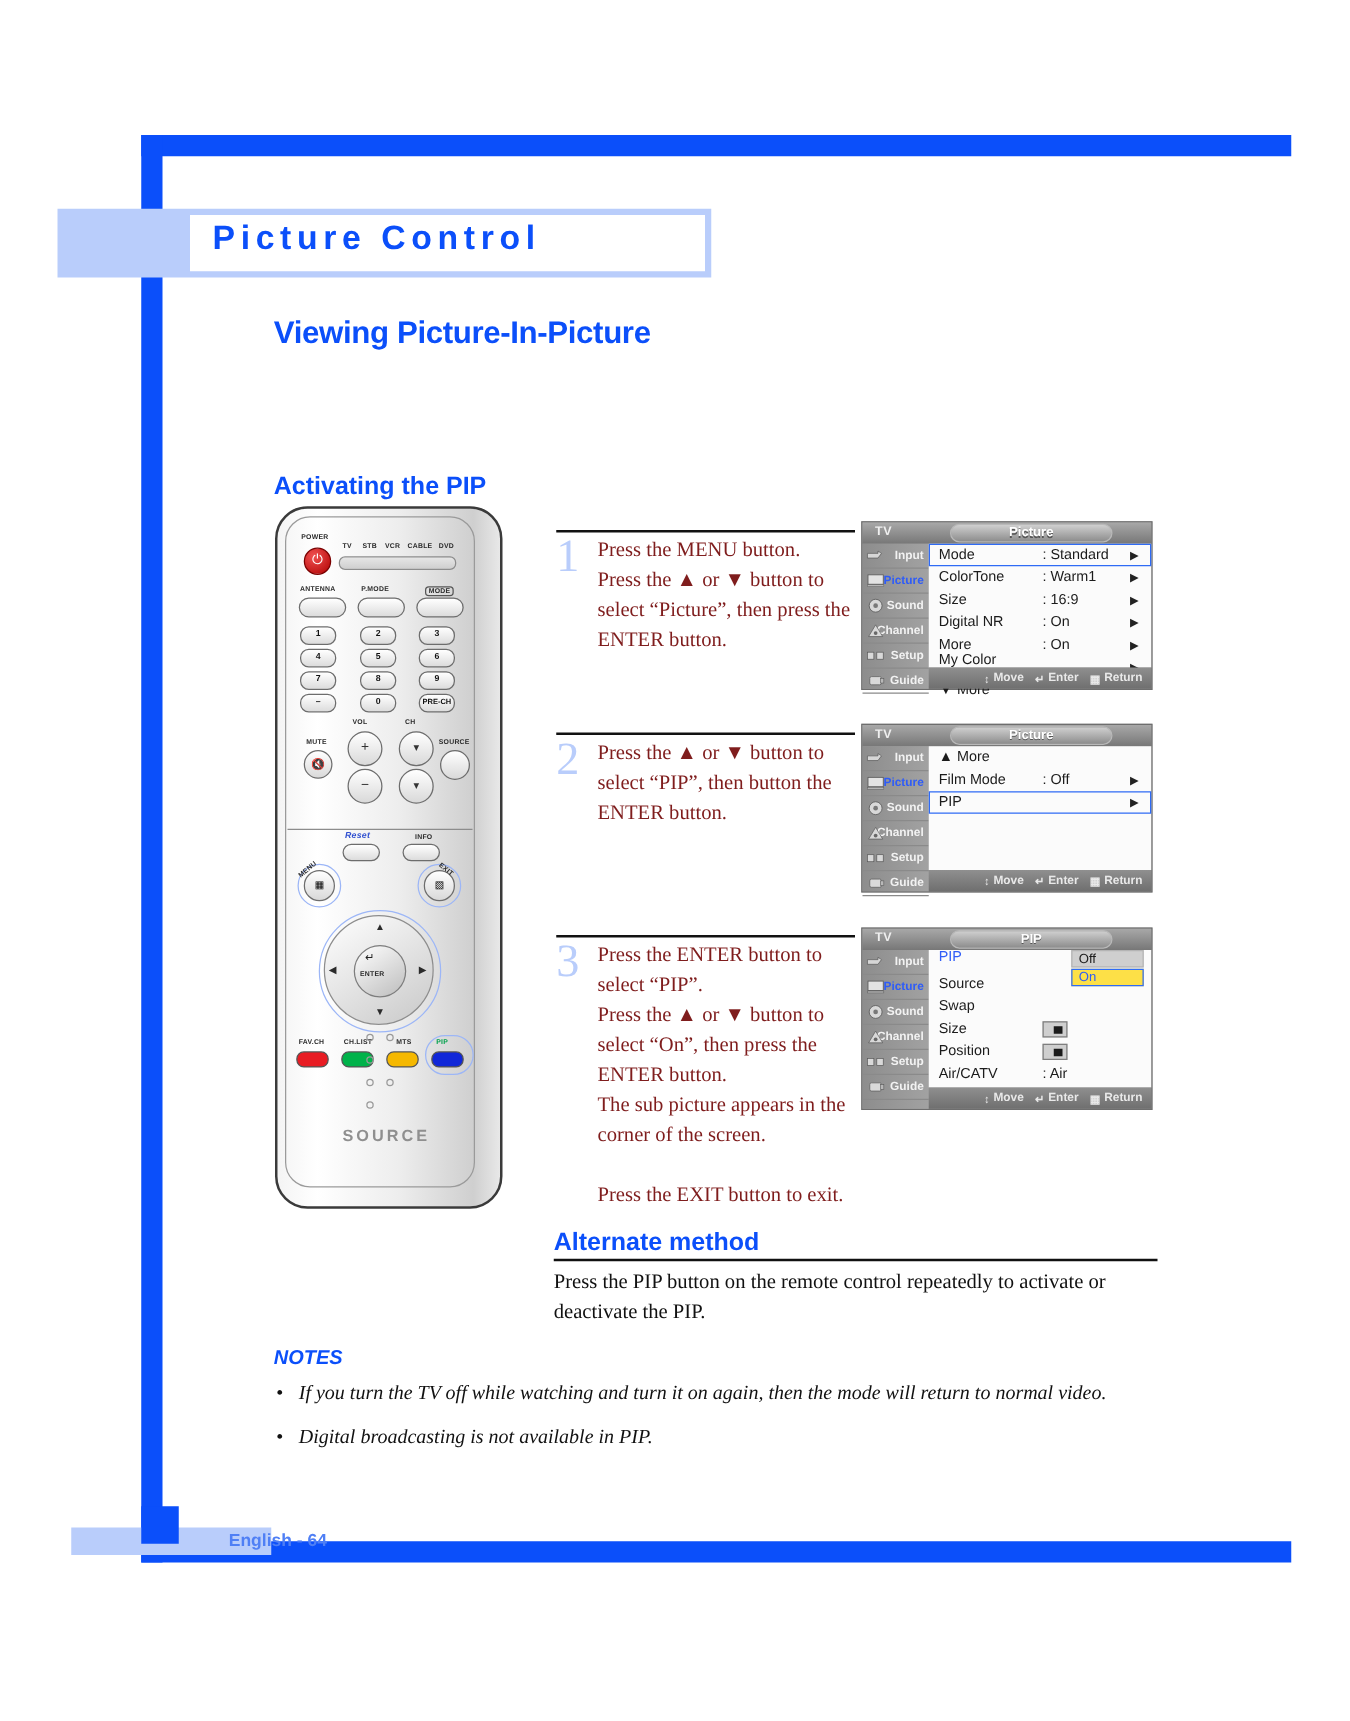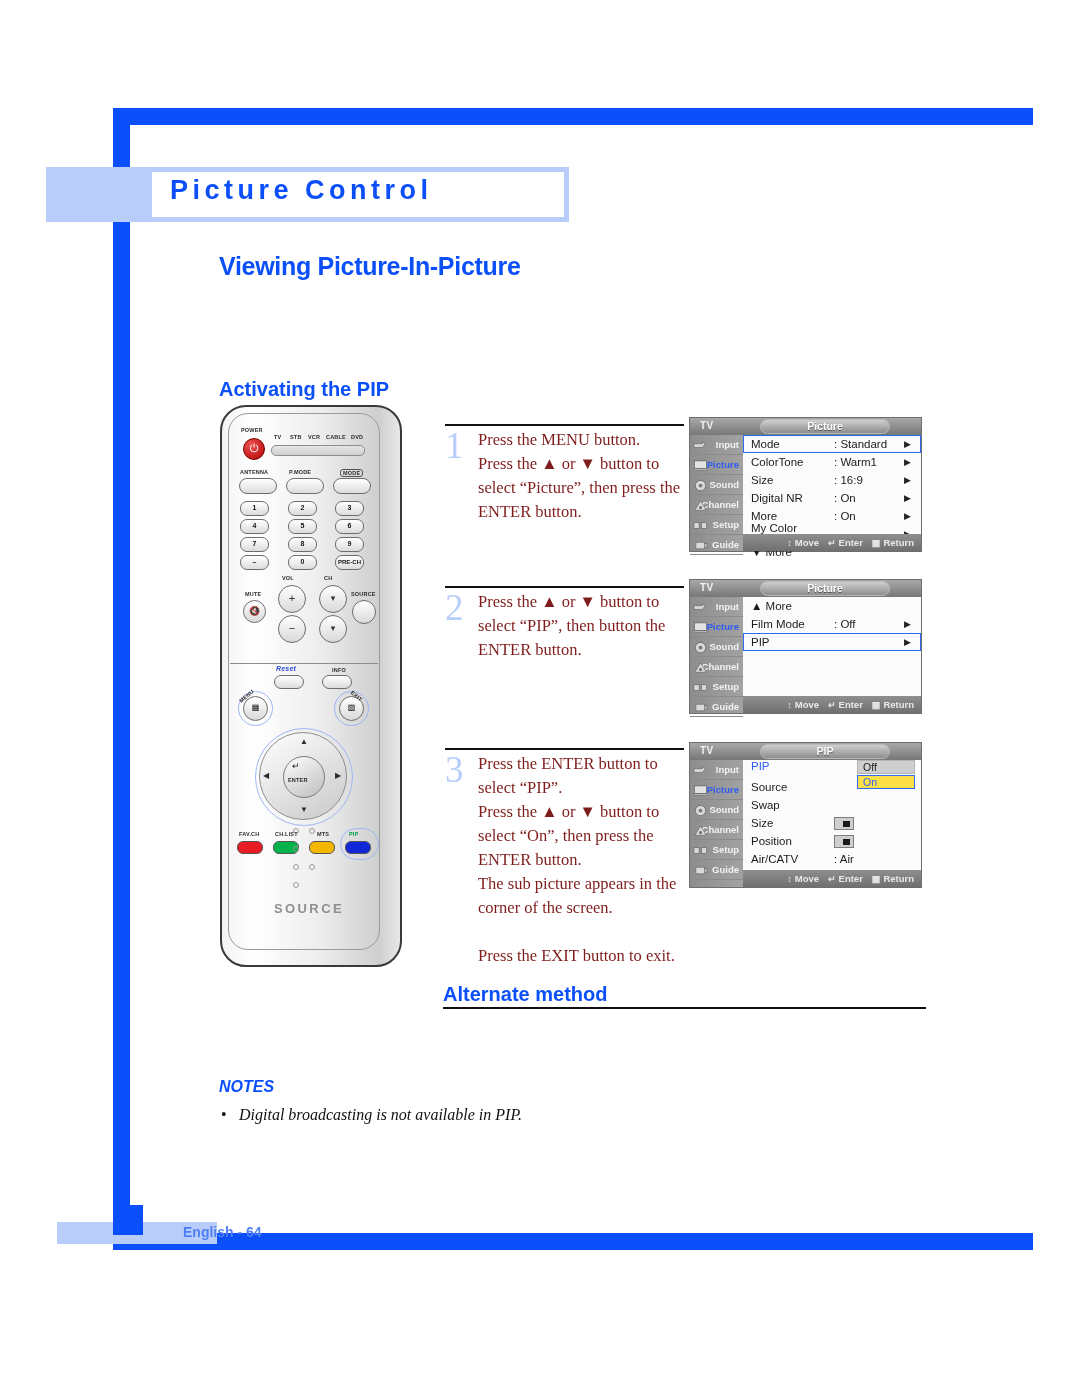--- a/index.html
+++ b/index.html
@@ -515,23 +515,25 @@
     </div>
     <div class="osd-bot">
       <span class="seg"><span class="gi">↕</span>Move</span>
       <span class="seg"><span class="gi">↵</span>Enter</span>
       <span class="seg"><span class="gi">▦</span>Return</span>
     </div>
     </div>
 
   <div class="h3 alt">Alternate method</div>
   <div class="alt-rule"></div>
+  <div class="alt-body">Press the PIP button on the remote control repeatedly to activate or deactivate the PIP.</div>
 
   <div class="notes-title">NOTES</div>
   <div class="notes-list">
+    <div class="note">If you turn the TV off while watching and turn it on again, then the mode will return to normal video.</div>
     <div class="note">Digital broadcasting is not available in PIP.</div>
   </div>
 
   <div class="footer-tab"></div>
   <div class="footer-blue-sq"></div>
   <div class="footer-text">English - 64</div>
 
 </div>
 
 </body></html>

